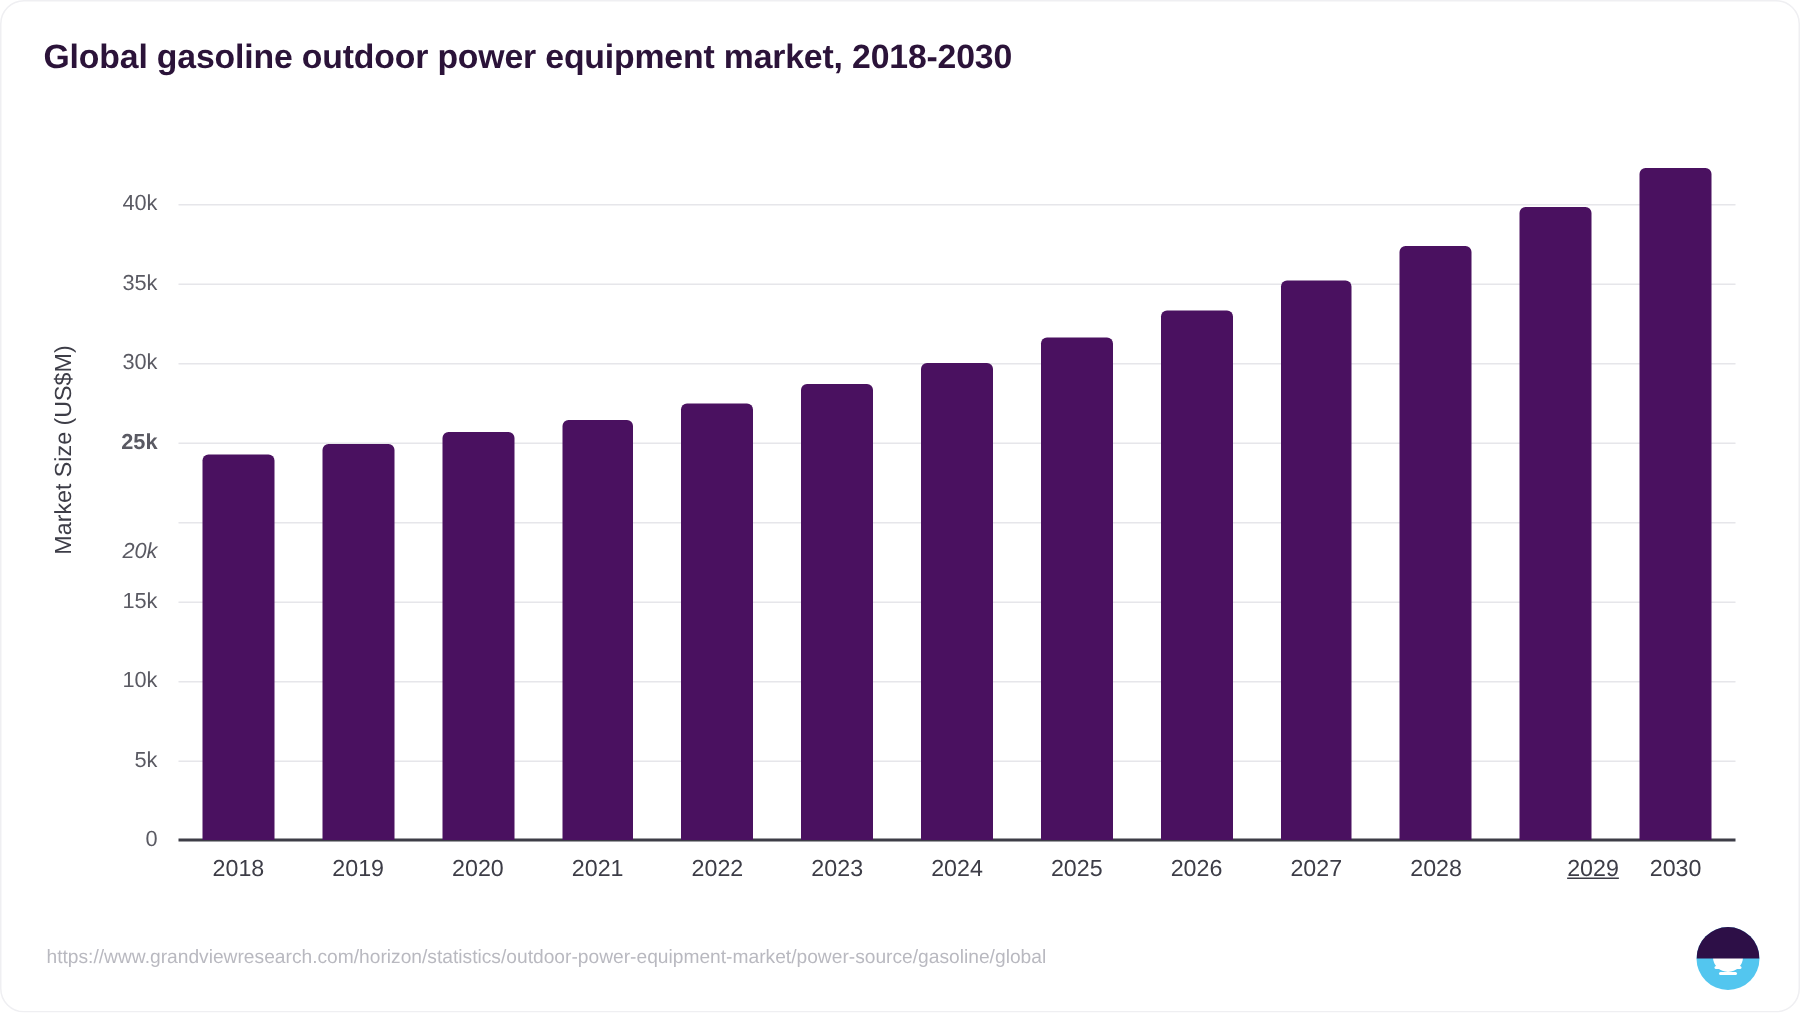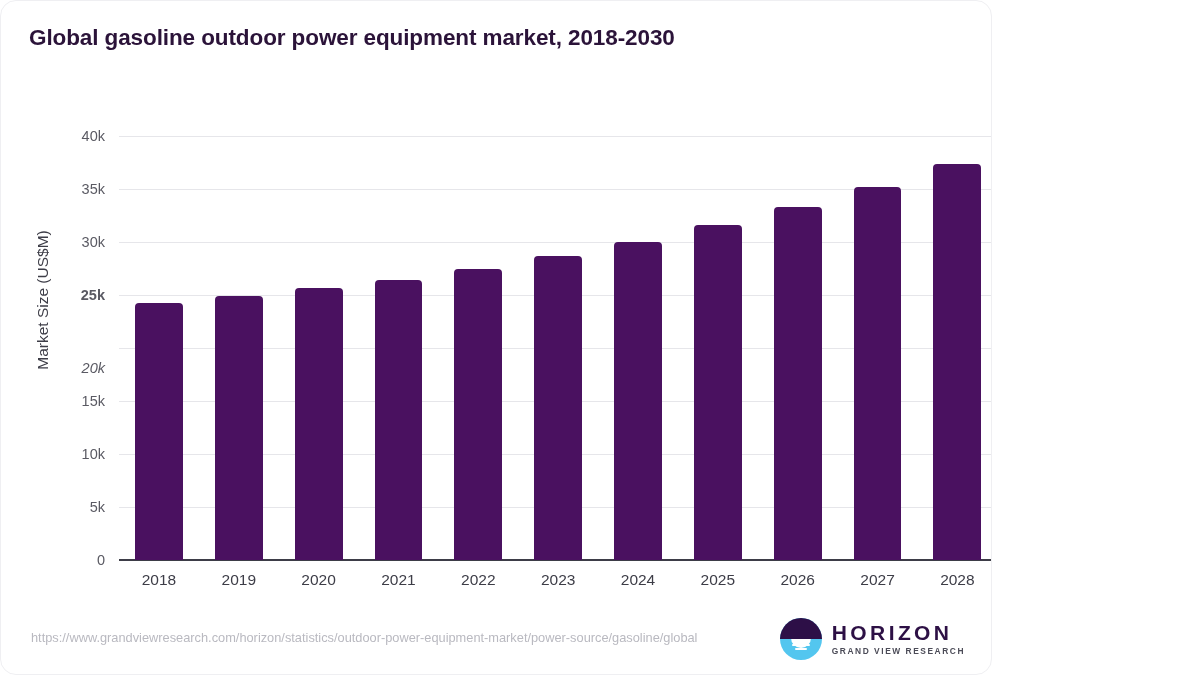--- a/index.html
+++ b/index.html
@@ -9,21 +9,21 @@
   }
   body {
     width: 1200px;
     height: 675px;
     font-family: "Liberation Sans", sans-serif;
     overflow: hidden;
   }
   .card {
     position: relative;
     box-sizing: border-box;
-    width: 992px;
+    width: 1200px;
     height: 675px;
     background: #ffffff;
     border-radius: 16px;
     border: 1px solid #efeff2;
     overflow: hidden;
   }
 
   
   .chart-title {
     position: absolute;
@@ -222,19 +222,15 @@
 
   <div class="footer-url">https://www.grandviewresearch.com/horizon/statistics/outdoor-power-equipment-market/power-source/gasoline/global</div>
 
   <div class="brand">
     <div class="brand-mark">
       <div class="mark-sun"></div>
       <div class="mark-top"></div>
       <div class="mark-line ml1"></div>
       <div class="mark-line ml2"></div>
     </div>
-    <div class="brand-text">
-      <div class="brand-name">HORIZON</div>
-      <div class="brand-sub">GRAND VIEW RESEARCH</div>
-    </div>
   </div>
 
 </div>
 
 </body></html>

